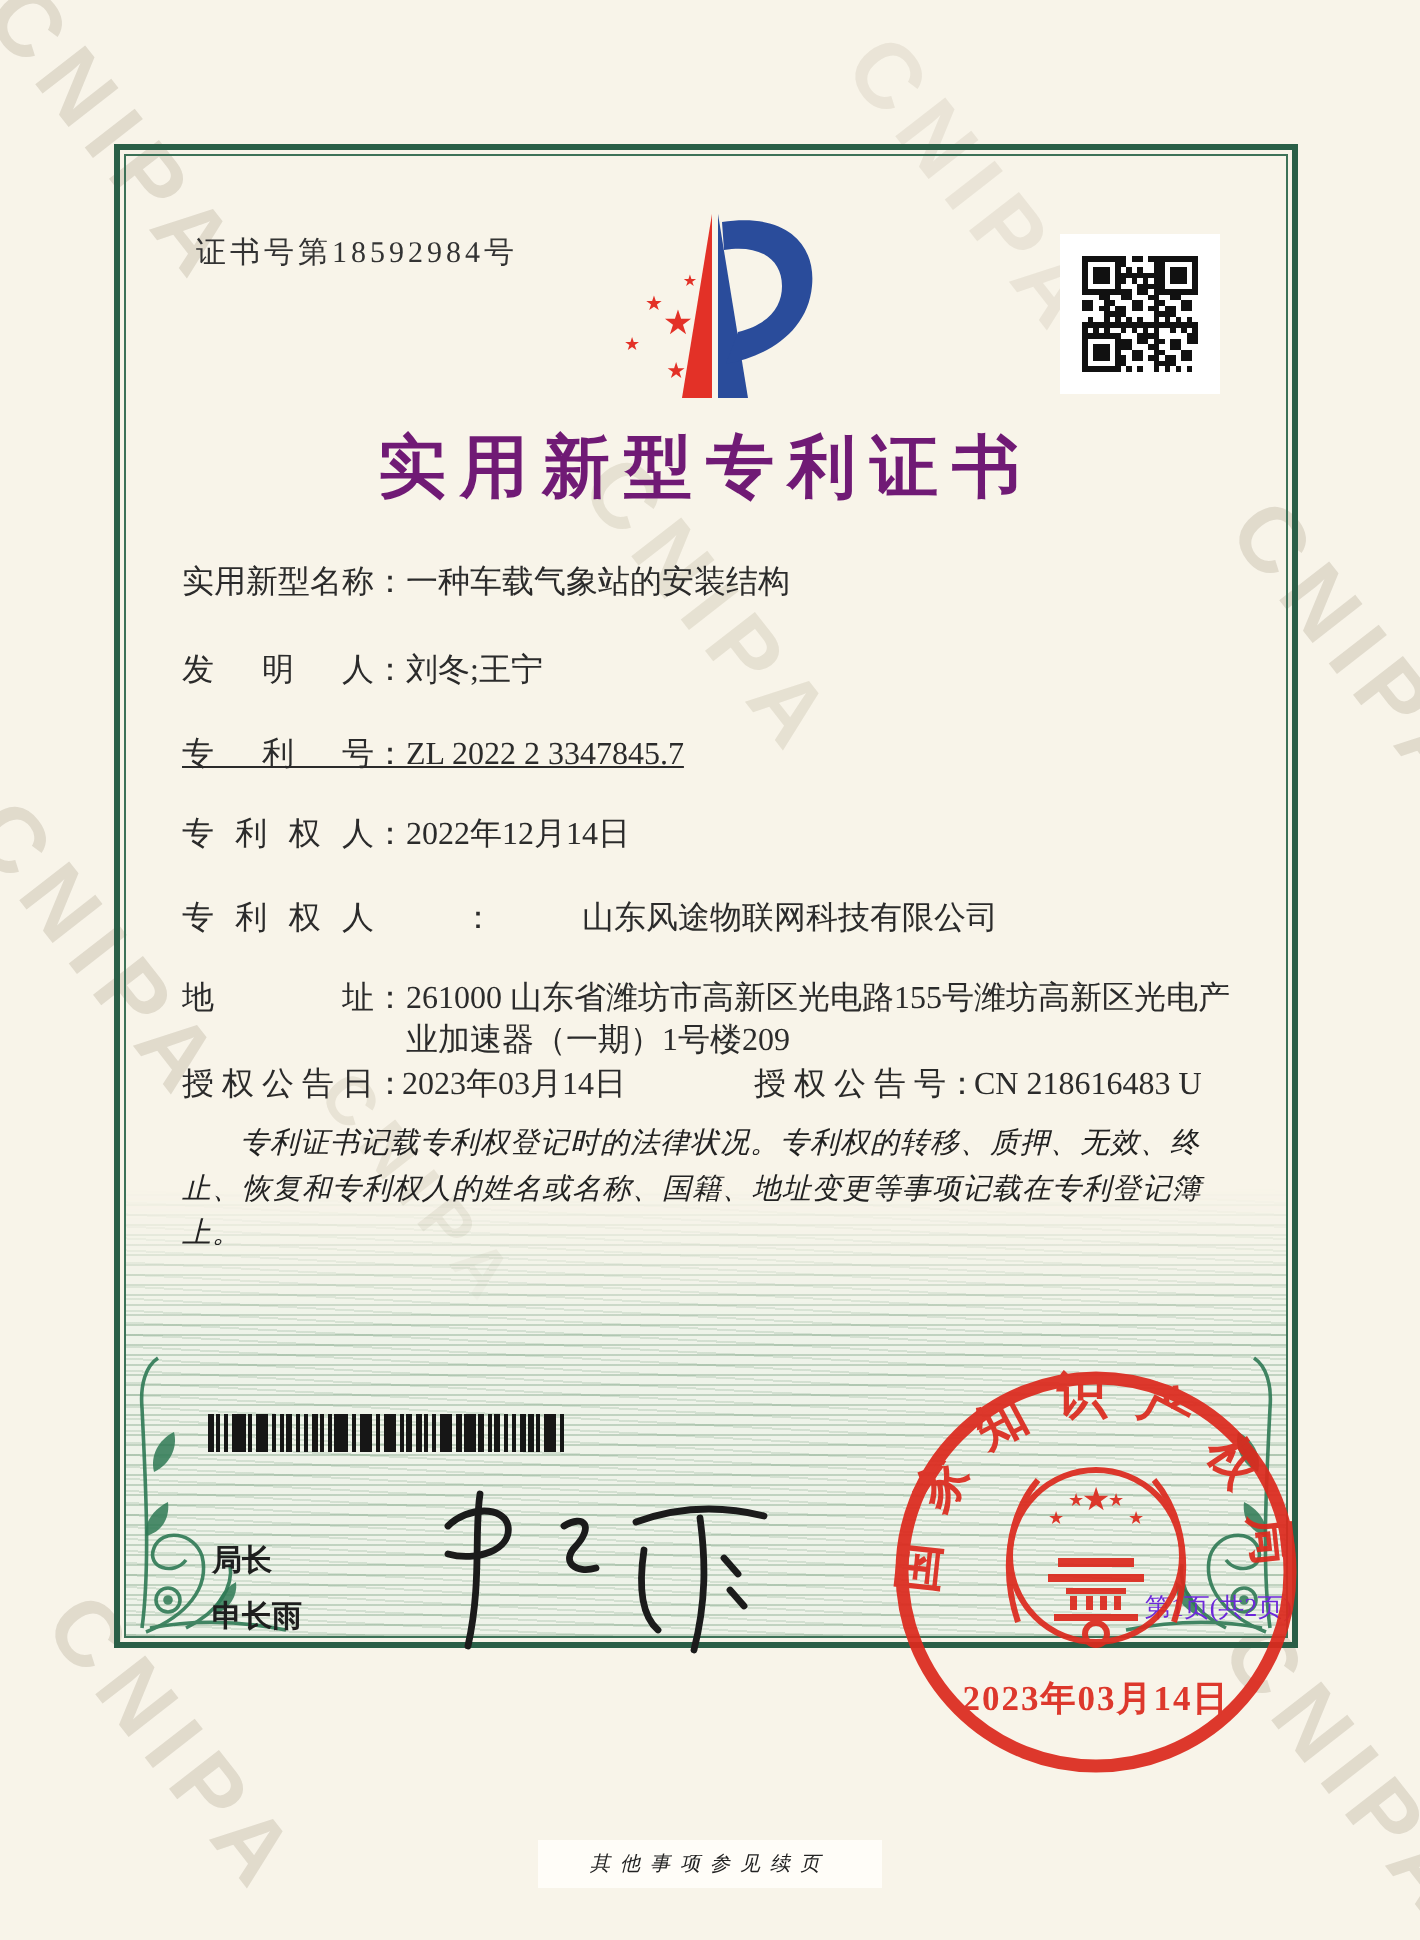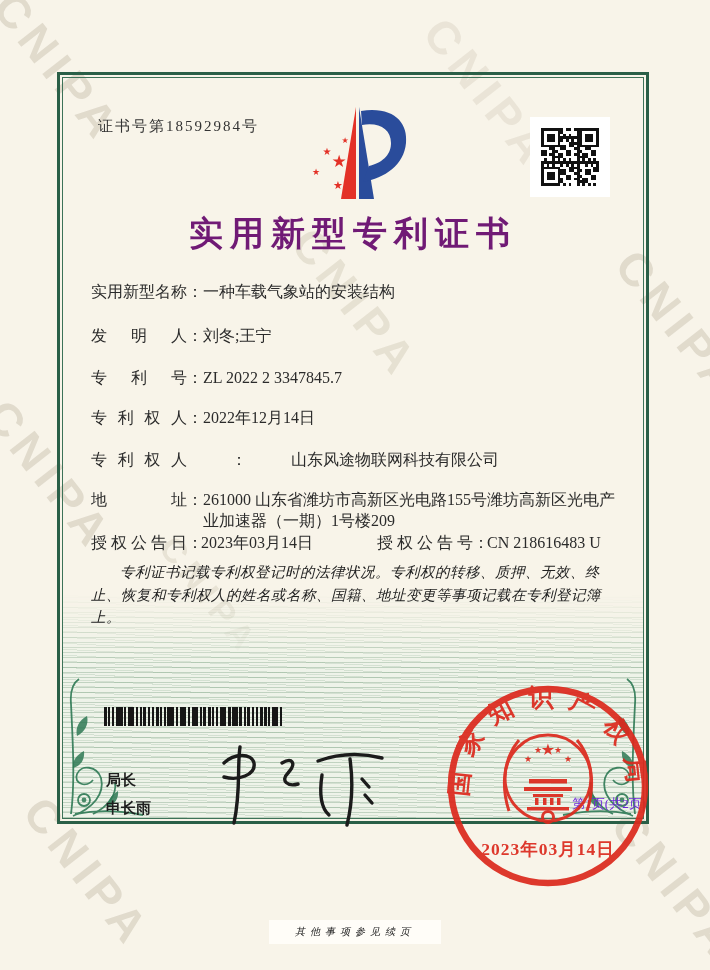--- a/index.html
+++ b/index.html
@@ -450,21 +450,21 @@
   <div class="row" style="top:206px;">
     <span class="lbl">实用新型名称</span>
       <span class="colon">：</span>
     <span class="val">一种车载气象站的安装结构</span>
   </div>
   <div class="row" style="top:250px;">
     <span class="lbl">发明人</span>
       <span class="colon">：</span>
     <span class="val">刘冬;王宁</span>
   </div>
-  <div class="row" style="top:292px;">
+  <div class="row" style="top:292px;text-decoration:underline;">
     <span class="lbl">专利号</span>
       <span class="colon">：</span>
     <span class="val">ZL 2022 2 3347845.7</span>
   </div>
   <div class="row" style="top:332px;">
     <span class="lbl">专利权人</span>
       <span class="colon">：</span>
     <span class="val">2022年12月14日</span>
   </div>
   <div class="row" style="top:374px;gap:44px;">

